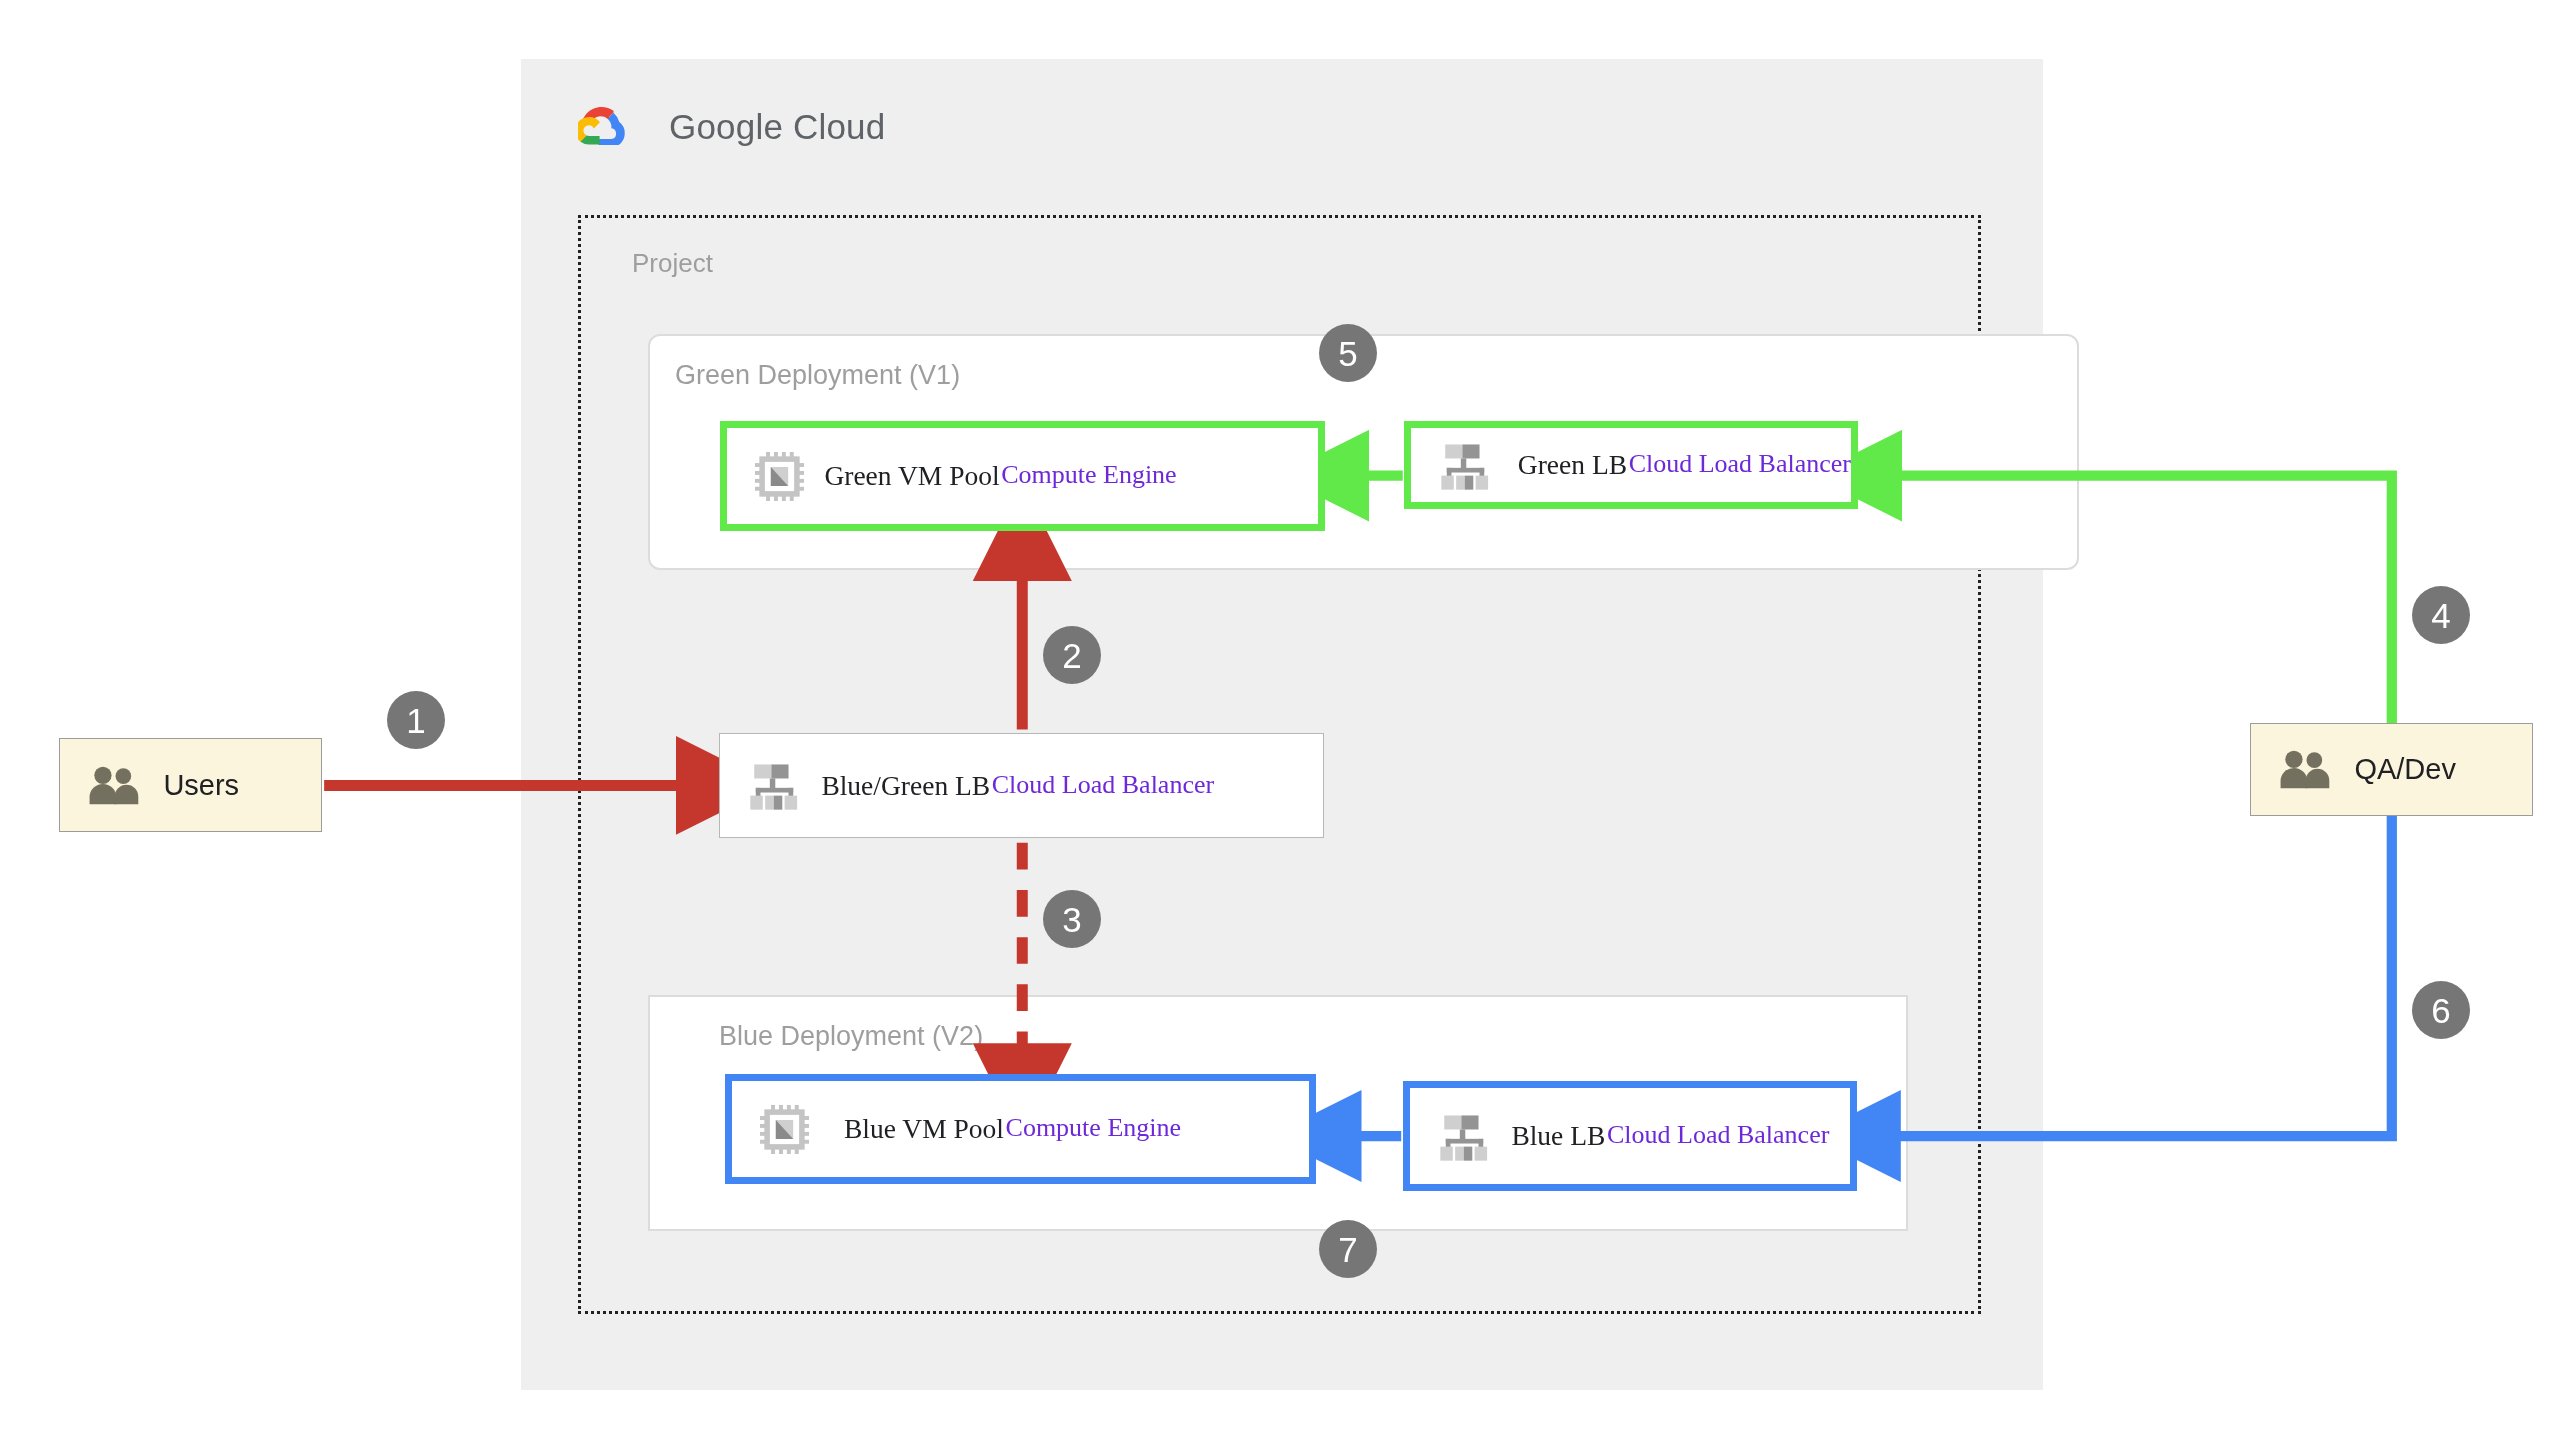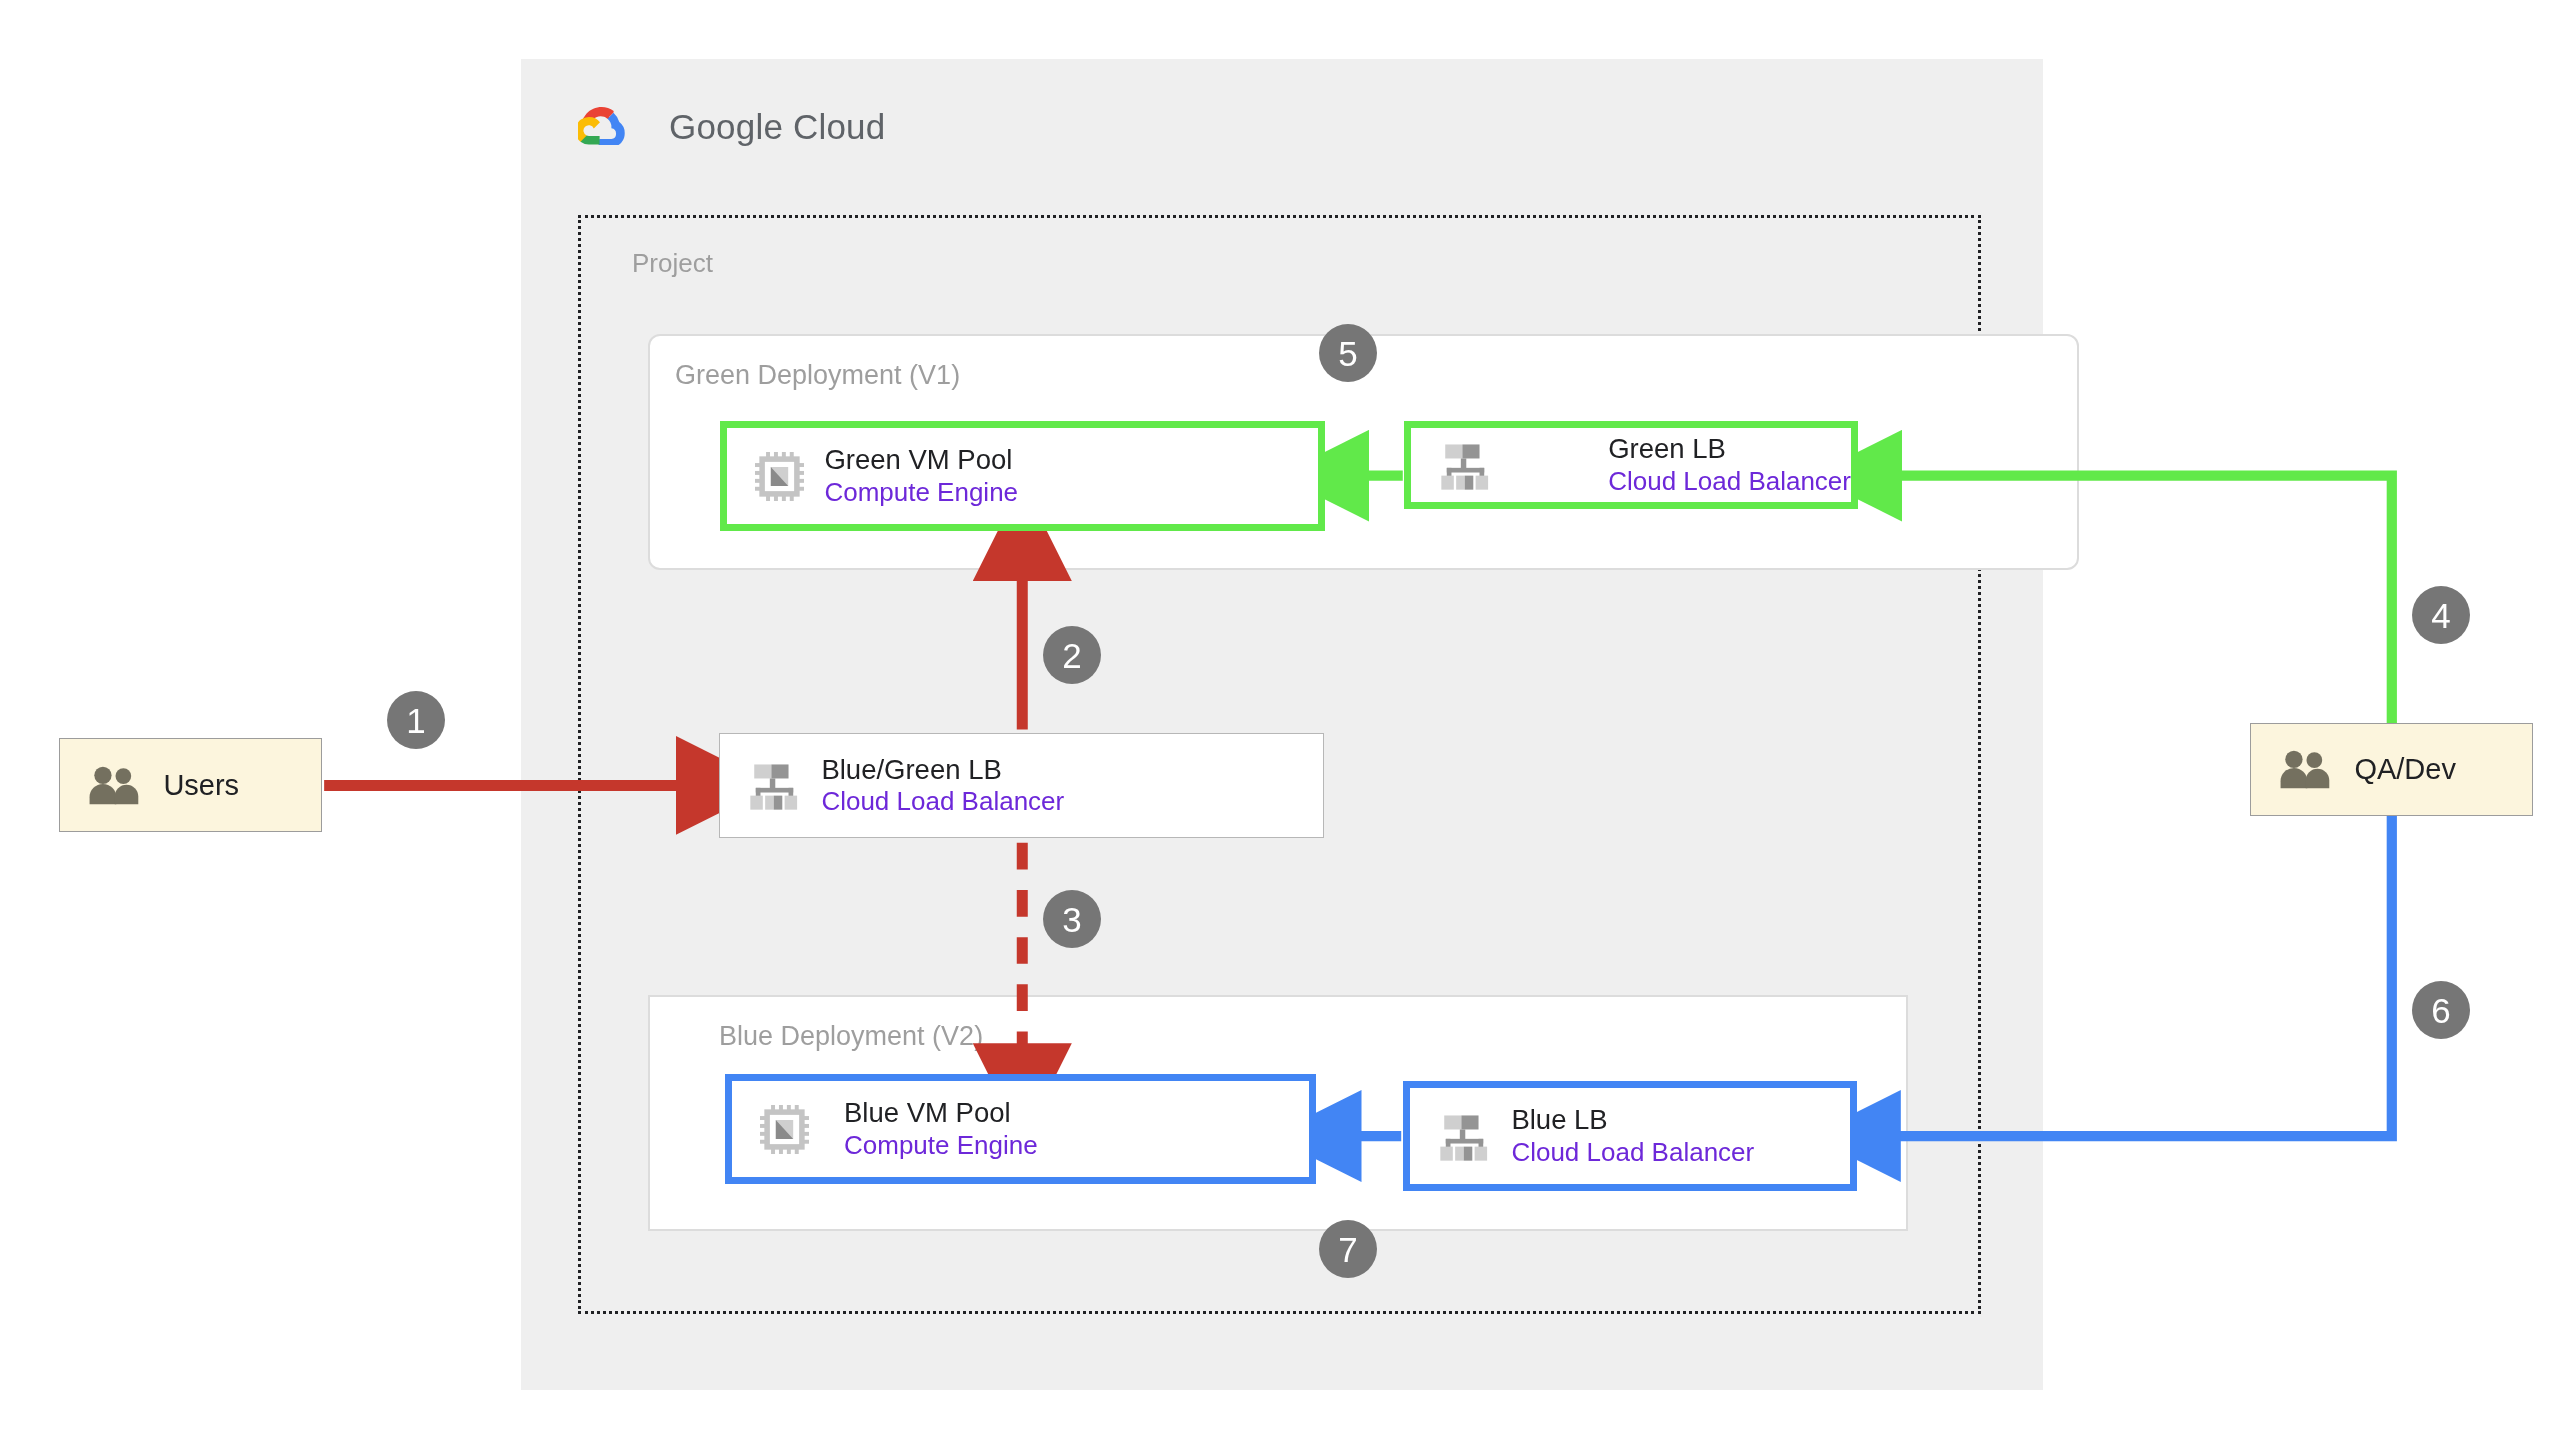--- a/index.html
+++ b/index.html
@@ -83,21 +83,21 @@
     padding-left: 28px;
   }
   .node-green  { border: 7px solid #61e94a; }
   .node-blue   { border: 7px solid #4285f4; }
   .node-plain  { border: 1.6px solid #b7b7b7; }
   .node-actor  {
     background: #fcf5dd;
     border: 1.6px solid #9c9c9c;
   }
 
-  .node-text { display: flex; flex-direction: column; gap: 1.6px; }
+  .node-text { display: flex; flex-direction: row; gap: 1.6px; font-family: Liberation Serif, serif; }
   .node-title {
     font-size: 27.5px;
     color: #202124;
     white-space: nowrap;
     line-height: 1.15;
   }
   .node-sub {
     font-size: 26px;
     color: #6d28d9;
     white-space: nowrap;

